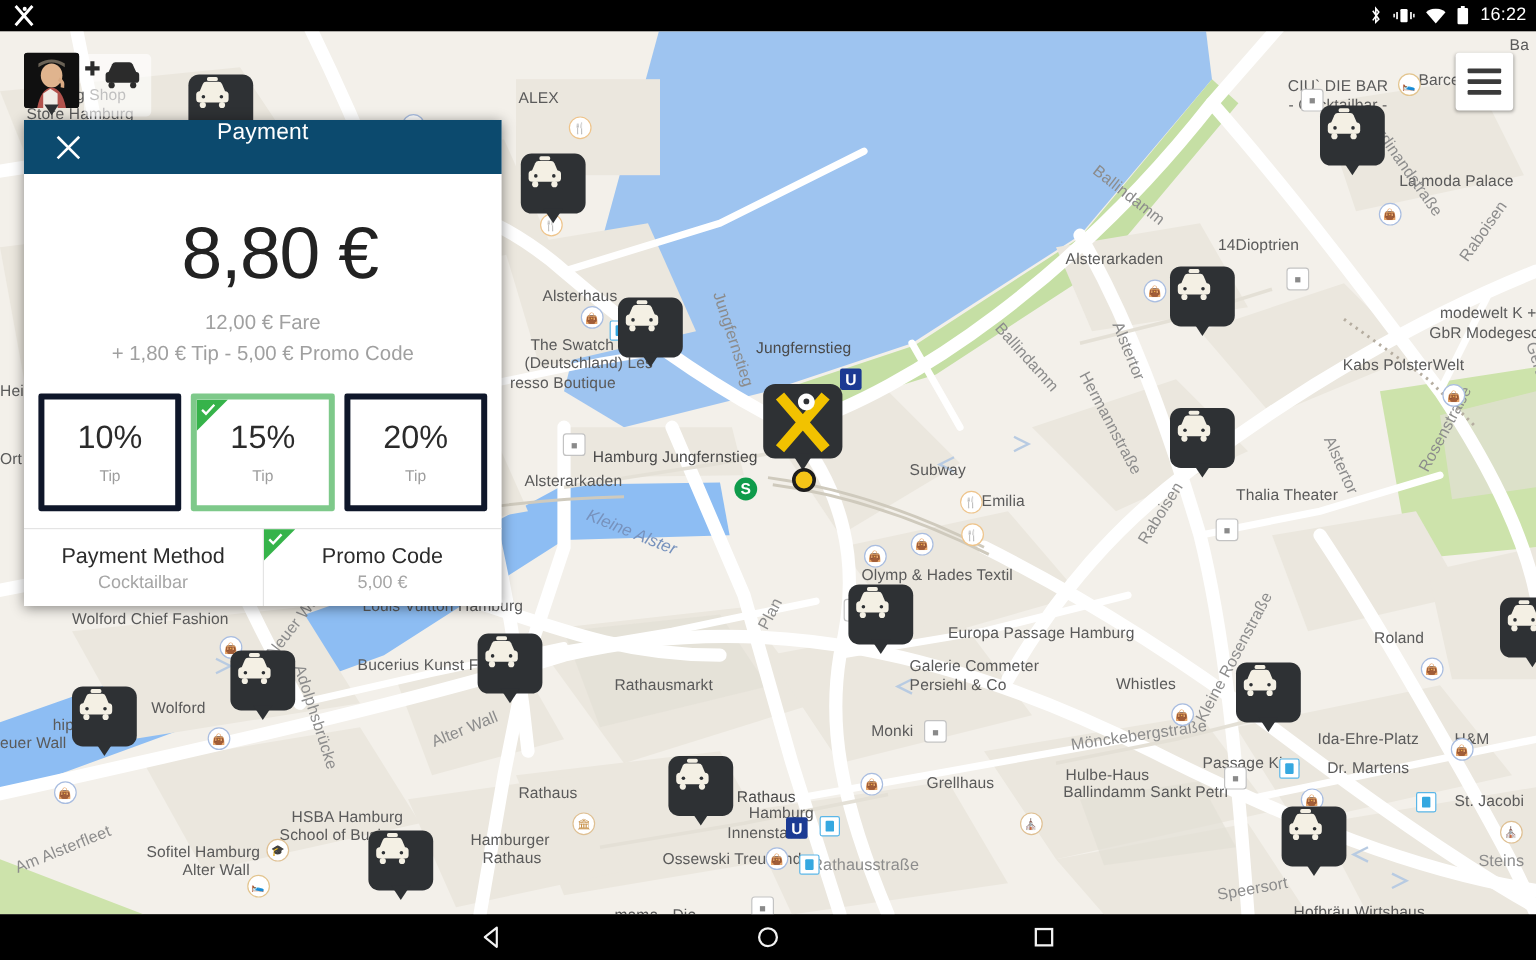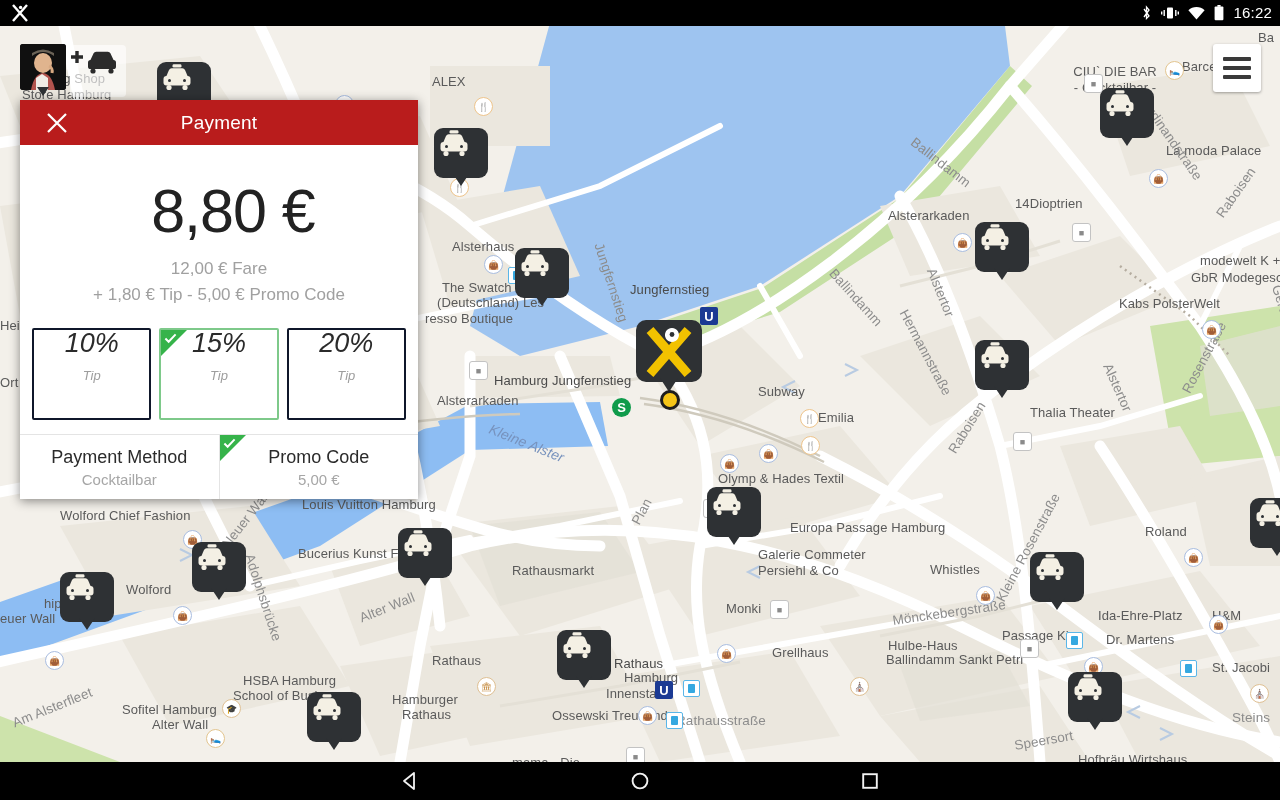--- a/index.html
+++ b/index.html
@@ -63,29 +63,29 @@
   .addtaxi{position:absolute;width:56px;height:52px;background:rgba(255,255,255,.62);border-radius:4px;
            display:flex;align-items:center;justify-content:center;}
   
   .hamburger{position:absolute;width:48px;height:48px;background:#fff;border-radius:3px;
      box-shadow:0 1px 3px rgba(0,0,0,.35);display:flex;flex-direction:column;align-items:center;justify-content:center;gap:5px;}
   .hamburger i{display:block;width:28px;height:4px;background:#3a3a3a;border-radius:1px;}
 
   
   .dialog{position:absolute;left:20px;top:100px;width:398px;background:#fff;
           box-shadow:0 2px 10px rgba(0,0,0,.45);z-index:40;}
-  .dlg-head{height:45px;background:#b91c1c;display:flex;align-items:center;position:relative;}
+  .dlg-head{height:45px;background:#0c4a6e;display:flex;align-items:flex-start;position:relative;}
   .dlg-close{position:absolute;left:0;top:0;width:74px;height:45px;display:flex;align-items:center;justify-content:center;cursor:pointer;}
   .dlg-title{width:100%;text-align:center;color:#fff;font-size:19px;letter-spacing:.2px;}
   .dlg-body{padding:12px 0 0;}
   .total{text-align:center;font-size:61px;color:#222;line-height:1;margin:24px 0 14px;font-weight:400;letter-spacing:-1px;padding-left:28px;}
   .break{text-align:center;color:#a0a0a0;font-size:17px;line-height:26px;margin-bottom:20px;}
   .tips{display:flex;gap:8px;padding:0 12px 14px;}
-  .tip{flex:1;border:2px solid #0f172a;border-radius:2px;height:88px;position:relative;
-       display:flex;flex-direction:column;align-items:center;background:#fff;cursor:pointer;overflow:hidden;font-style:italic;}
+  .tip{flex:1;border:5px solid #0f172a;border-radius:2px;height:88px;position:relative;
+       display:flex;flex-direction:column;align-items:center;justify-content:center;background:#fff;cursor:pointer;overflow:hidden;}
   .tip .pct{font-size:27px;color:#2b2b2b;line-height:1;}
   .tip .lbl{font-size:13px;color:#9d9d9d;margin-top:11px;}
   .tip.sel{border-color:#7ec98a;}
   .corner{position:absolute;left:0;top:0;width:0;height:0;border-top:26px solid #36b34a;border-right:26px solid transparent;}
   .corner-check{position:absolute;left:3px;top:2px;width:13px;height:13px;}
   .rows{display:flex;border-top:1px solid #e4e4e4;}
   .row{flex:1;height:64px;display:flex;flex-direction:column;align-items:center;justify-content:center;position:relative;cursor:pointer;}
   .row+.row{border-left:1px solid #e4e4e4;}
   .row .t{font-size:18px;color:#2b2b2b;}
   .row .s{font-size:15px;color:#a6a6a6;margin-top:3px;}

